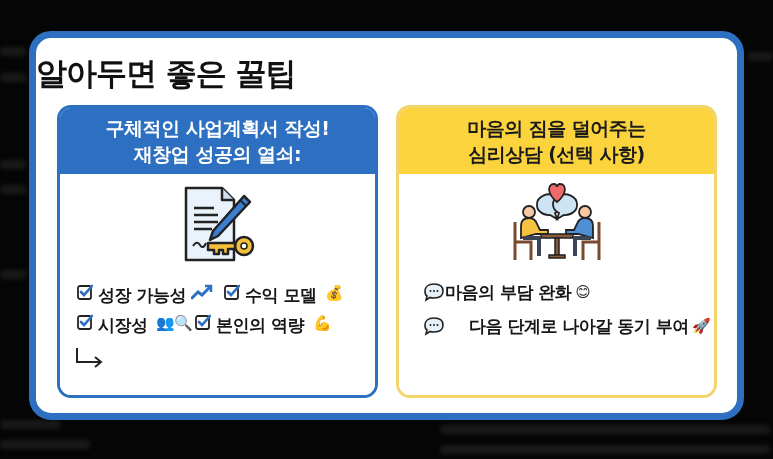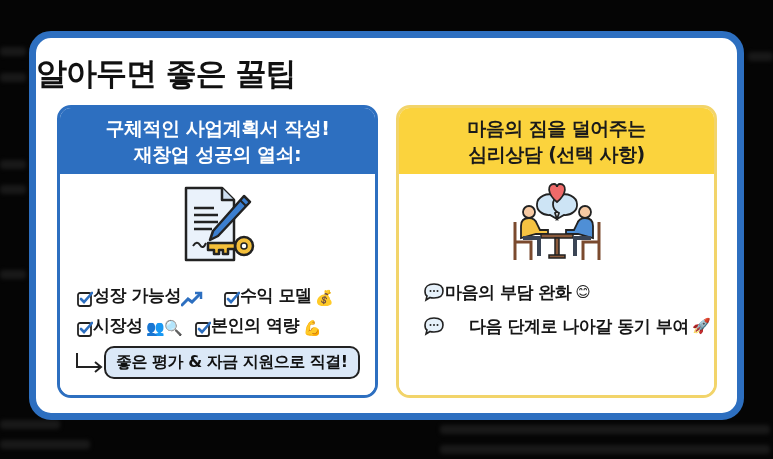--- a/index.html
+++ b/index.html
@@ -10,21 +10,21 @@
   .card{position:absolute;top:67px;width:321px;height:293px;box-sizing:border-box;border-radius:14px;overflow:hidden;border:3px solid;}
   .card.left{left:21px;border-color:#2d6fc0;}
   .card.right{left:360px;border-color:#f2d46a;}
   .card-head{height:66px;display:flex;align-items:center;justify-content:center;text-align:center;font-weight:bold;font-size:19px;line-height:26px;letter-spacing:-0.5px;}
   .left .card-head{background:#2d6fc0;color:#fff;}
   .right .card-head{background:#fbd33d;color:#1a1a1a;}
   .card-body{position:relative;height:224px;background:#fff;}
   .illus{position:absolute;left:50%;top:10px;transform:translateX(-50%);}
   .list{position:absolute;left:17px;top:106px;font-size:17px;font-weight:bold;color:#161616;letter-spacing:-0.5px;}
   .row{display:flex;align-items:center;height:30px;}
-  .item{display:flex;align-items:flex-end;}
+  .item{display:flex;align-items:flex-start;gap:5px;}
   .chk{width:16px;height:16px;}
   .emoji{font-size:15px;margin-left:4px;}
   .badge-wrap{position:absolute;left:14px;top:172px;display:flex;align-items:center;}
   .arrow{width:30px;height:24px;}
   .badge{height:33px;box-sizing:border-box;border:2px solid #222;border-radius:10px;display:flex;align-items:center;padding:0 10px;font-size:16px;font-weight:bold;color:#111;letter-spacing:-0.5px;}
   .left .badge{background:#dbe8f7;}
   .right .badge{background:#fdf1c7;}
   .bubble{width:22px;height:20px;}
 </style>
 </head>
@@ -109,21 +109,20 @@
             <span class="emoji">💪</span>
           </div>
         </div>
       </div>
 
       <div class="badge-wrap">
         <svg class="arrow" viewBox="0 0 30 24">
             <path d="M3 2 V16 H26" fill="none" stroke="#222" stroke-width="2"></path>
             <path d="M21 11 L27 16 L21 21" fill="none" stroke="#222" stroke-width="2"></path>
           </svg>
-        <div class="badge">좋은 평가 &amp; 자금 지원으로 직결!</div>
       </div>
     </div>
   </div>
 
   <div class="card right">
     <div class="card-head">
       <div>
         <div>마음의 짐을 덜어주는</div>
         <div>심리상담 (선택 사항)</div>
       </div>

